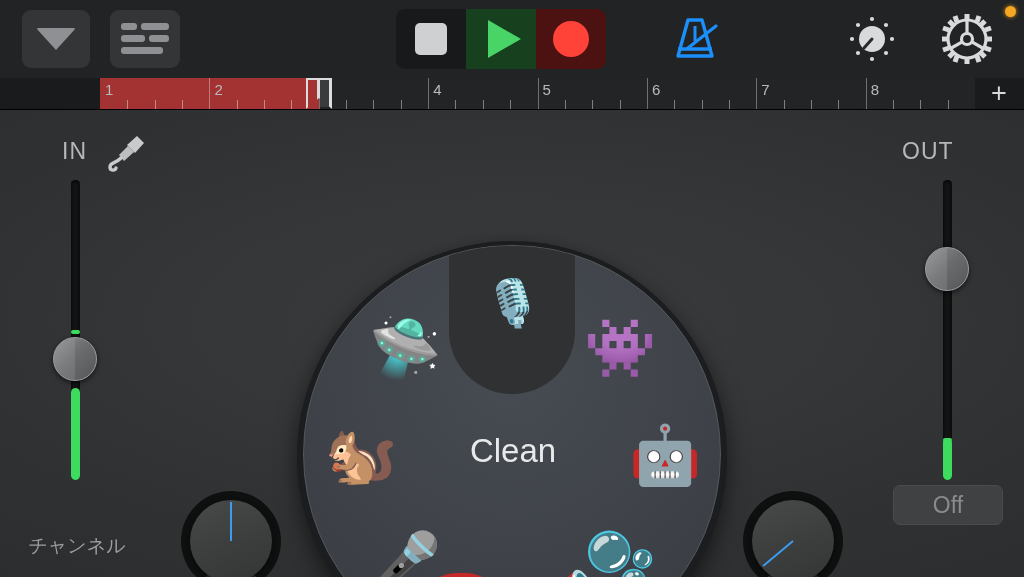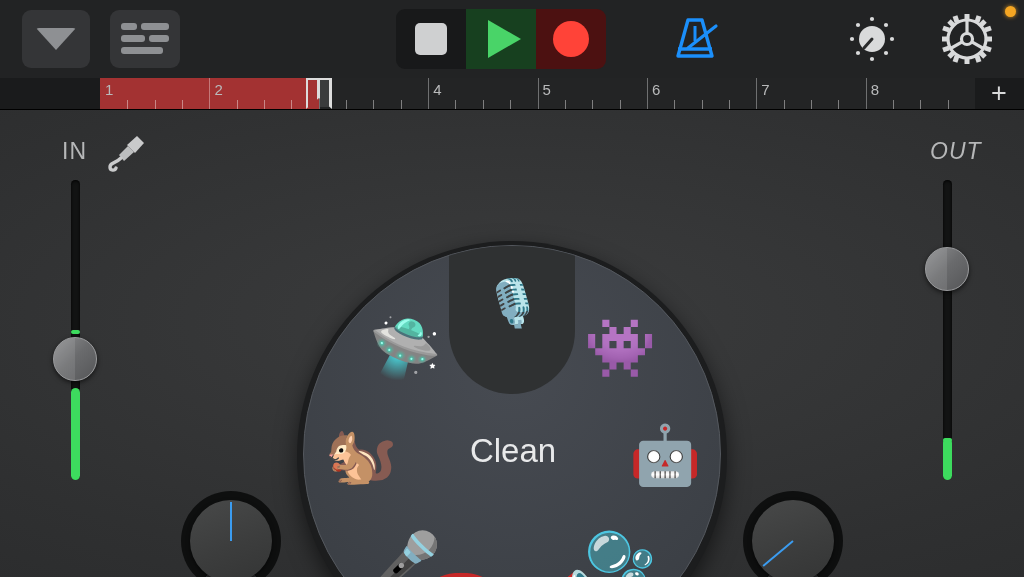--- a/index.html
+++ b/index.html
@@ -393,40 +393,42 @@
         <path d="M24 12 L30 18 L20 27 L15 21 Z" opacity=".92"></path>
       </g>
       <path d="M17 24 C10 31 6 28 6 33 C6 37 11 37 12 34" stroke="#c9cacb" stroke-width="3.4" fill="none" stroke-linecap="round"></path>
     </svg>
 
     <div class="fader-track" id="in-fader-track" style="left:71px; top:70px; height:300px;"></div>
     <div class="fader-fill" id="in-fader-fill" style="left:71px; top:278px; height:92px;"></div>
     <div class="fader-tick" style="left:71px; top:220px;"></div>
     <div class="fader-knob" id="in-fader-knob" style="left:53px; top:227px;"></div>
 
+    <div class="sub-label" style="left:17px; top:423px; width:120px;">チャンネル</div>
 
     <div class="knob-wrap" id="tone-knob" style="left:181px; top:381px;">
       <div class="knob-ring"></div>
       <div class="knob-face"></div>
       <div class="knob-pointer" id="tone-pointer" style="transform: translate(-50%, -100%) rotate(0deg); background: rgb(59, 156, 240);"></div>
     </div>
 
     <div class="knob-wrap" id="squeeze-knob" style="left:743px; top:381px;">
       <div class="knob-ring"></div>
       <div class="knob-face"></div>
       <div class="knob-pointer" id="squeeze-pointer" style="transform: translate(-50%, -100%) rotate(-130deg); background: rgb(59, 156, 240);"></div>
     </div>
 
-    <div class="side-label" style="left:930px; top:28px;font-style:italic;">OUT</div>
+    <div class="side-label" style="left:902px; top:28px;">OUT</div>
 
     <div class="fader-track" id="out-fader-track" style="left:943px; top:70px; height:300px;"></div>
     <div class="fader-fill" id="out-fader-fill" style="left:943px; top:328px; height:42px;"></div>
     <div class="fader-tick" style="left:943px; top:328px;"></div>
     <div class="fader-knob" id="out-fader-knob" style="left:925px; top:137px;"></div>
 
+    <div class="pill-btn" style="left:893px; top:375px; width:110px;">Off</div>
 
     <div class="wheel-shadow"></div>
     <div class="wheel" id="preset-wheel">
       <div class="wheel-notch"></div>
       <div class="wheel-center-label">Clean</div>
 
     <div class="slot selected-mic" title="Clean" style="left: 209px; top: 57px;">🎙️</div>
         <div class="slot" title="Monster" style="left: 316.48px; top: 101.52px;">👾</div>
         <div class="slot" title="Robot" style="left: 361px; top: 209px;">🤖</div>
         <div class="slot" title="Helium" style="left: 316.48px; top: 316.48px;">🫧</div>

